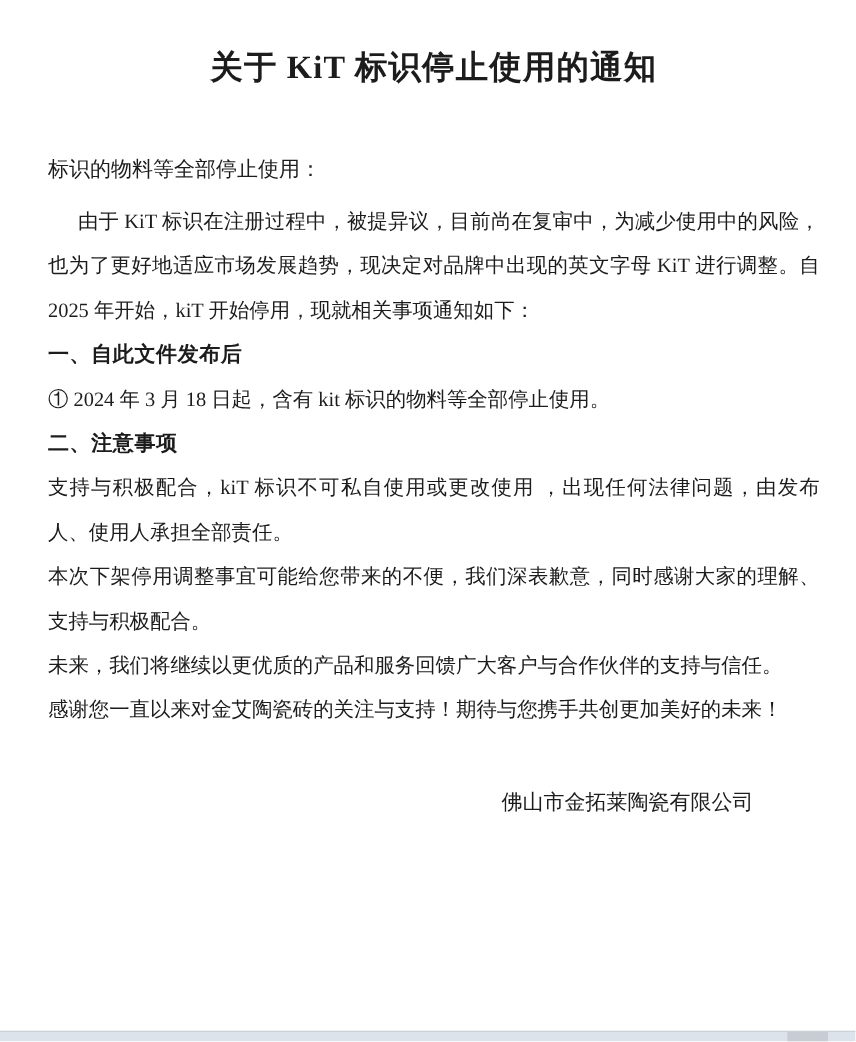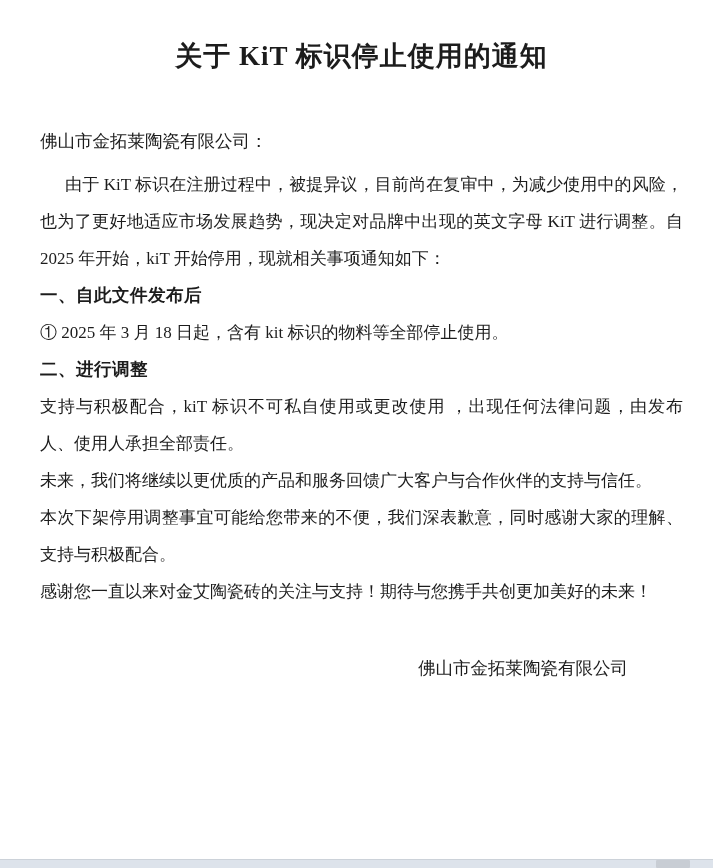--- a/index.html
+++ b/index.html
@@ -84,36 +84,36 @@
     background: #c8cdd4;
     border-radius: 1px;
   }
 </style>
 </head>
 <body>
 
 <div class="page">
   <h1 class="title">关于 KiT 标识停止使用的通知</h1>
 
-  <p class="salutation">佛山市金拓莱陶瓷有限公司：</p>
+  <p class="salutation">标识的物料等全部停止使用：</p>
 
   <p class="para indent">由于 KiT 标识在注册过程中，被提异议，目前尚在复审中，为减少使用中的风险，也为了更好地适应市场发展趋势，现决定对品牌中出现的英文字母 KiT 进行调整。自 2025 年开始，kiT 开始停用，现就相关事项通知如下：</p>
 
   <h2 class="heading">一、自此文件发布后</h2>
 
-  <p class="para">① 2025 年 3 月 18 日起，含有 kit 标识的物料等全部停止使用。</p>
+  <p class="para">① 2024 年 3 月 18 日起，含有 kit 标识的物料等全部停止使用。</p>
 
 
-  <h2 class="heading">二、进行调整</h2>
+  <h2 class="heading">二、注意事项</h2>
 
   <p class="para">支持与积极配合，kiT 标识不可私自使用或更改使用 ，出现任何法律问题，由发布人、使用人承担全部责任。</p>
 
+  <p class="para">本次下架停用调整事宜可能给您带来的不便，我们深表歉意，同时感谢大家的理解、支持与积极配合。</p>
+
   <p class="para">未来，我们将继续以更优质的产品和服务回馈广大客户与合作伙伴的支持与信任。</p>
-
-  <p class="para">本次下架停用调整事宜可能给您带来的不便，我们深表歉意，同时感谢大家的理解、支持与积极配合。</p>
 
   <p class="para">感谢您一直以来对金艾陶瓷砖的关注与支持！期待与您携手共创更加美好的未来！</p>
 
   <div class="signature">
     <p>佛山市金拓莱陶瓷有限公司</p>
   </div>
 </div>
 
 <div class="bottom-bar">
   <div class="bottom-bar-segment"></div>

